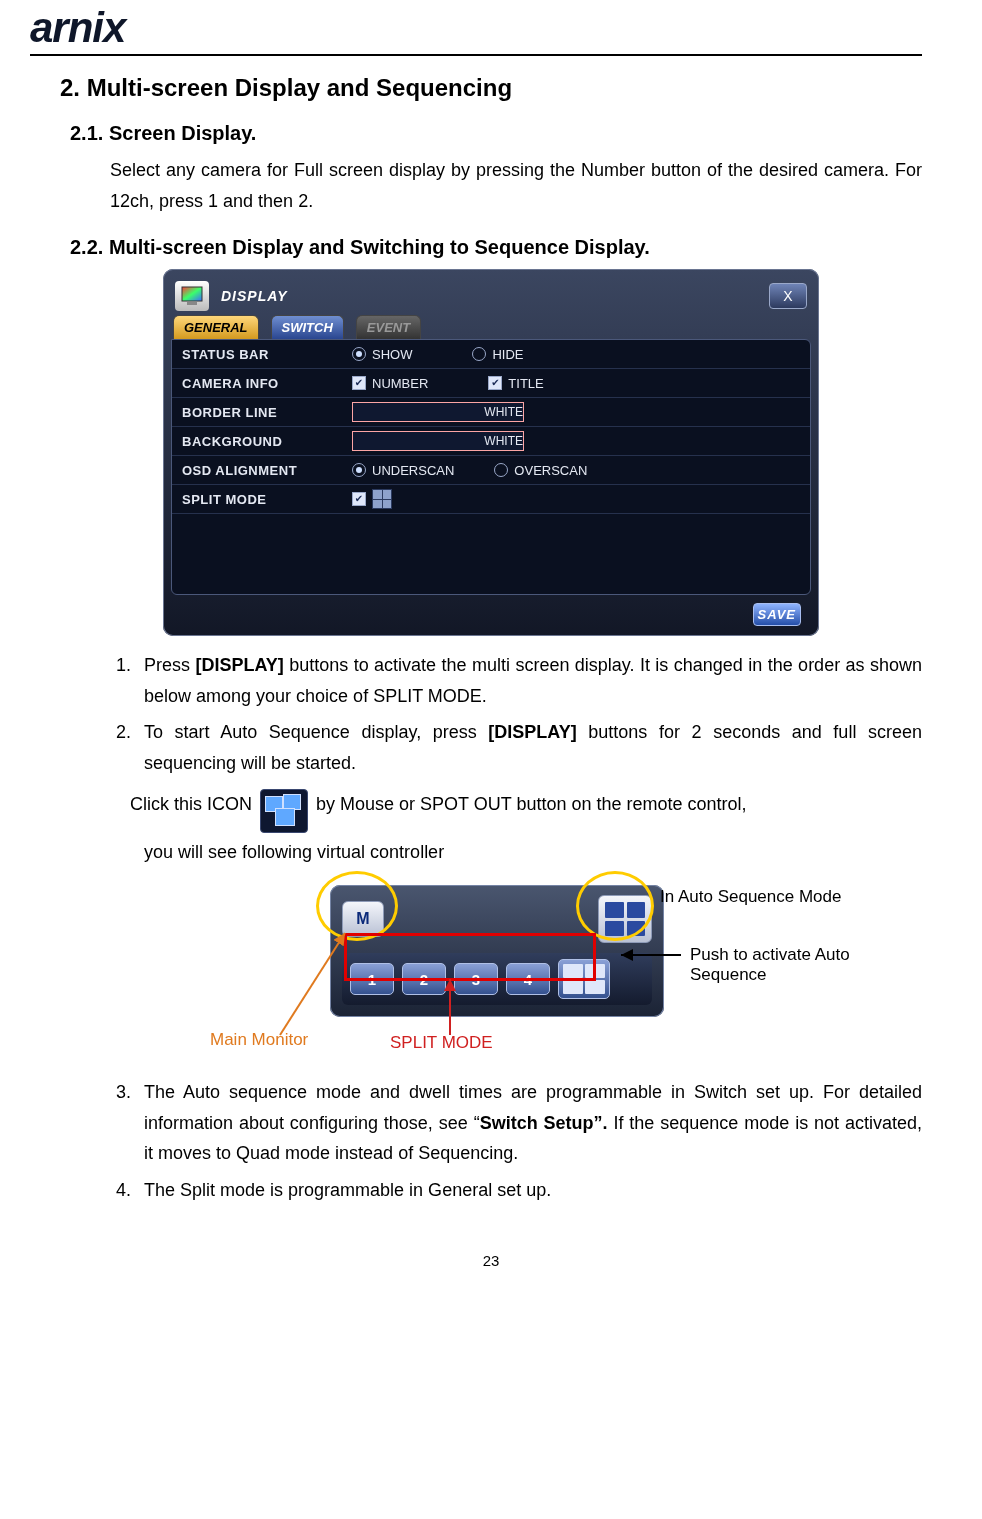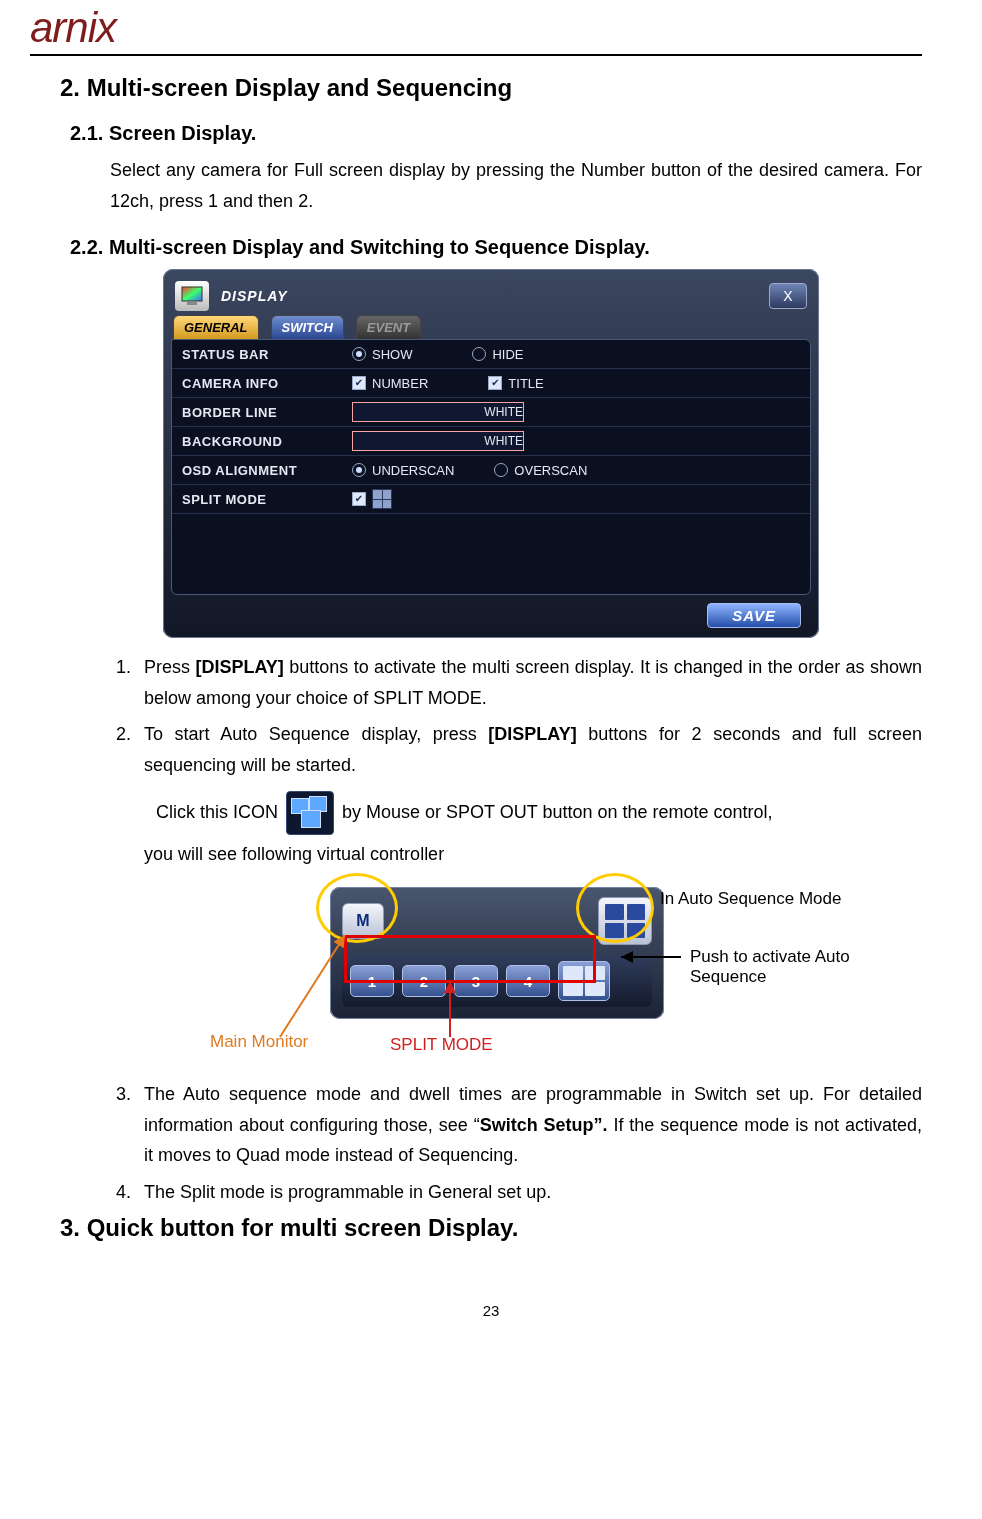--- a/index.html
+++ b/index.html
@@ -7,23 +7,23 @@
     width: 982px;
     margin: 0;
     padding: 0;
     background: #fff;
     color: #000;
   }
   .page {
     padding: 0 60px 20px 60px;
   }
   .header-logo {
-    color: #7f1d1d;
+    color: #0f172a;
     font-size: 42px;
-    font-weight: normal;
+    font-weight: bold;
     font-style: italic;
     padding: 4px 0 0 30px;
     letter-spacing: -1px;
   }
   .header-rule {
     border: none;
     border-top: 2px solid #000;
     margin: 2px 60px 8px 30px;
   }
   h2.sec {
@@ -181,28 +181,28 @@
     display:grid; grid-template-columns:1fr 1fr; grid-template-rows:1fr 1fr;
     gap:1px; padding:1px;
   }
   .grid-ic div { background:#8ea2cc; }
   .dvr-footer {
     display:flex; justify-content:flex-end; padding:8px 10px 0 0;
   }
   .save-btn {
     background: linear-gradient(#8fb4ff,#244ea8);
     border:1px solid #a8bef0; border-radius:4px;
-    padding:3px 24px; font-size:15px; font-weight:bold;
+    padding:3px 4px; font-size:13px; font-weight:bold;
     font-style:italic; color:#fff; letter-spacing:1px;
   }
 
   
   .icon-line {
-    display:flex; align-items:center; gap:8px;
-    margin: 10px 0 4px 96px; font-size:18px; line-height:1.7;
+    display:flex; gap:8px;
+    margin: 10px 0 4px 70px; font-size:18px; line-height:1.7;
   }
   .icon-follow {
     margin: 0 0 8px 84px; font-size:18px; line-height:1.7;
   }
   .mon-icon {
     width:46px; height:42px; background:#0e1730;
     border:1px solid #3a4870; border-radius:4px;
     display:flex; align-items:center; justify-content:center;
     position:relative;
   }
@@ -467,17 +467,16 @@
     <div class="callout" style="left:330px; top:158px;"><span class="red">SPLIT MODE</span></div>
     <div class="callout" style="left:600px; top:12px;">In Auto Sequence Mode</div>
     <div class="callout" style="left:630px; top:70px;">Push to activate Auto Sequence</div>
   </div>
 
   <ol class="steps" start="3">
     <li><span>The Auto sequence mode and dwell times are programmable in Switch set up. For detailed information about configuring those, see “</span><b>Switch Setup”.</b><span>  If the sequence mode is not activated, it moves to Quad mode instead of Sequencing.</span></li>
     <li>The Split mode is programmable in General set up.</li>
   </ol>
 
-  <h2 class="sec" style="margin-top:6px;">3. Quick button for multi screen Display.</h2>
 
 </div>
 
 <div class="page-num">23</div>
 
 </body></html>

